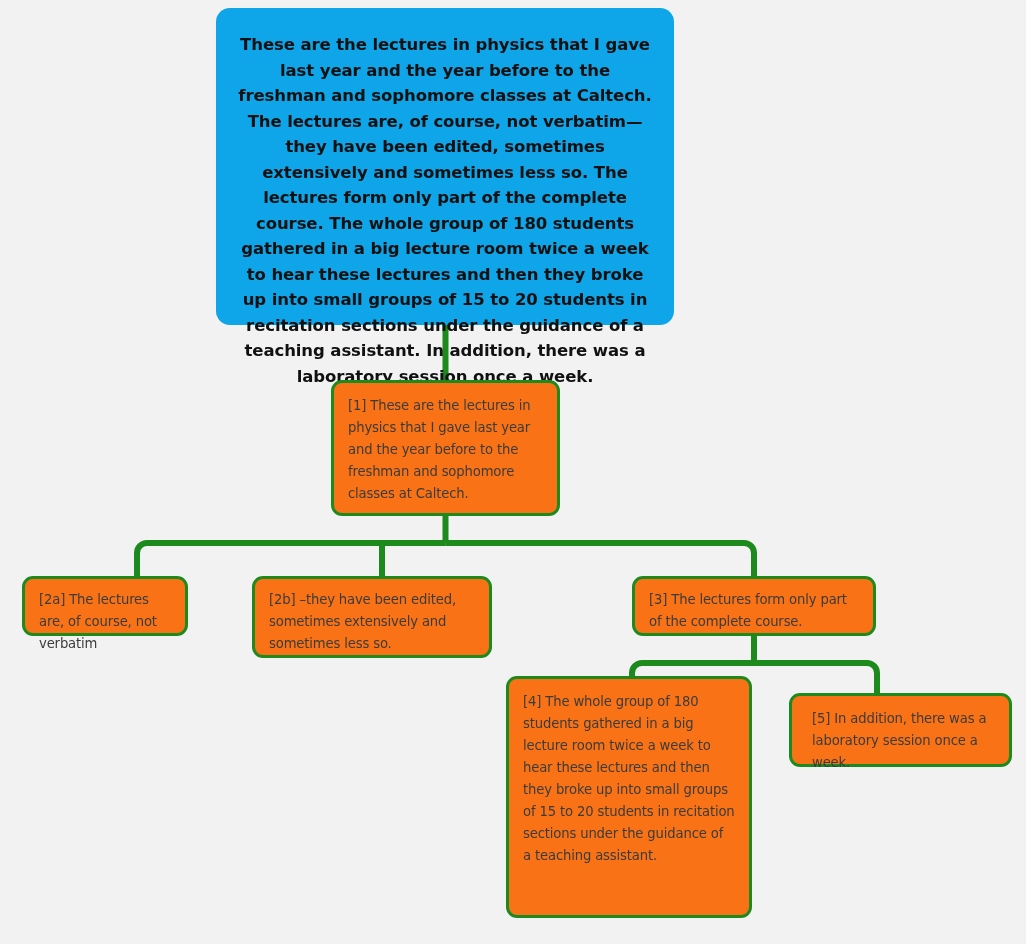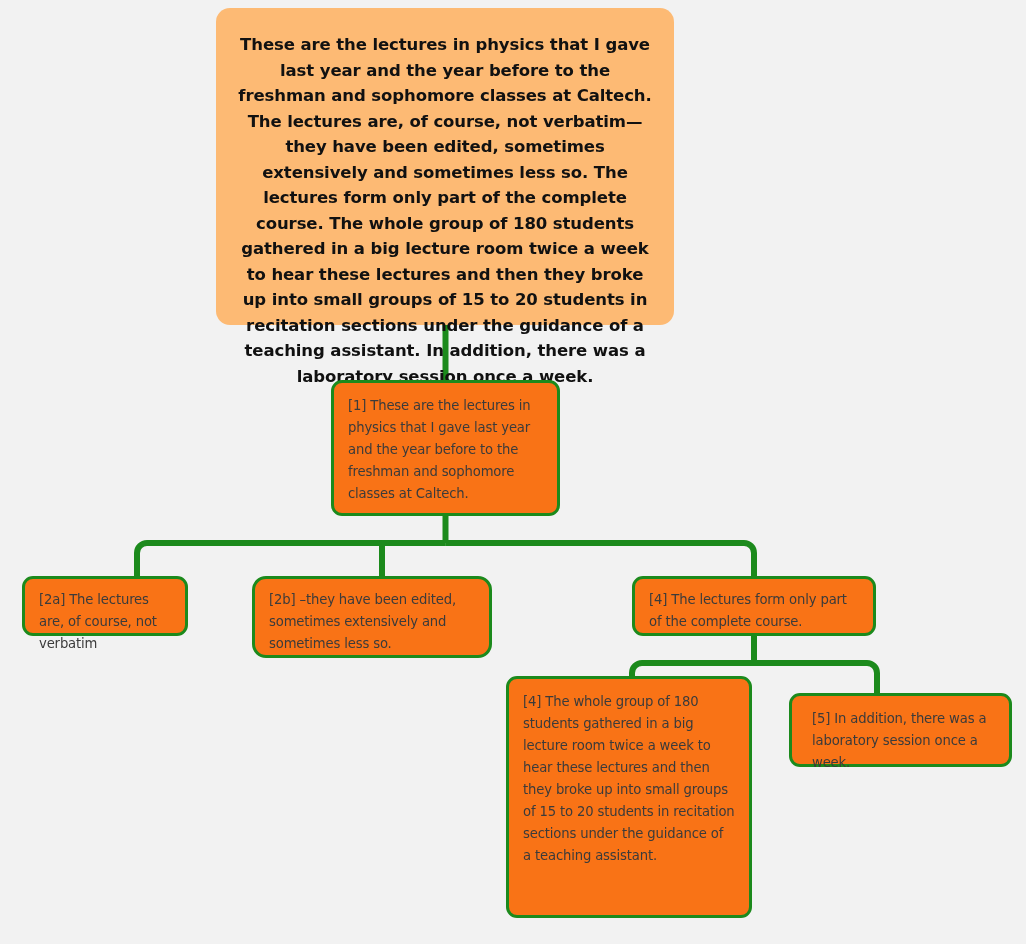--- a/index.html
+++ b/index.html
@@ -27,21 +27,21 @@
     position: absolute;
     left: 0; top: 0;
     width: 1026px;
     height: 944px;
     pointer-events: none;
   }
 
   
   .source-card {
     position: absolute;
-    background: #fdba74;
+    background: #0ea5e9;
     border-radius: 14px;
     box-sizing: border-box;
   }
   .source-card .source-text {
     display: block;
     font-family: "DejaVu Sans", sans-serif;
     font-weight: bold;
     font-size: 16.5px;
     line-height: 25.5px;
     color: #111111;
@@ -94,26 +94,26 @@
   </div>
 
   <div class="node" style="left:331px; top:380px; width:229px; height:136px; padding:12px 14px;">
     <span class="node-text">[1] These are the lectures in physics that I gave last year and the year before to the freshman and sophomore classes at Caltech.</span>
   </div>
 
   <div class="node" style="left:22px; top:576px; width:166px; height:60px; padding:10px 14px;">
     <span class="node-text">[2a] The lectures are, of course, not verbatim</span>
   </div>
 
-  <div class="node" style="left:252px; top:576px; width:240px; height:82px; padding:10px 14px;border-radius:14px;">
+  <div class="node" style="left:252px; top:576px; width:240px; height:82px; padding:10px 14px;">
     <span class="node-text">[2b] –they have been edited, sometimes extensively and sometimes less so.</span>
   </div>
 
   <div class="node" style="left:632px; top:576px; width:244px; height:60px; padding:10px 14px;">
-    <span class="node-text">[4] The lectures form only part of the complete course.</span>
+    <span class="node-text">[3] The lectures form only part of the complete course.</span>
   </div>
 
   <div class="node" style="left:506px; top:676px; width:246px; height:242px; padding:12px 14px;">
     <span class="node-text">[4] The whole group of 180 students gathered in a big lecture room twice a week to hear these lectures and then they broke up into small groups of 15 to 20 students in recitation sections under the guidance of a teaching assistant.</span>
   </div>
 
   <div class="node" style="left:765px; top:693px; width:223px; height:74px; padding:12px 20px;margin-left:24px;">
     <span class="node-text">[5] In addition, there was a laboratory session once a week.</span>
   </div>
 

